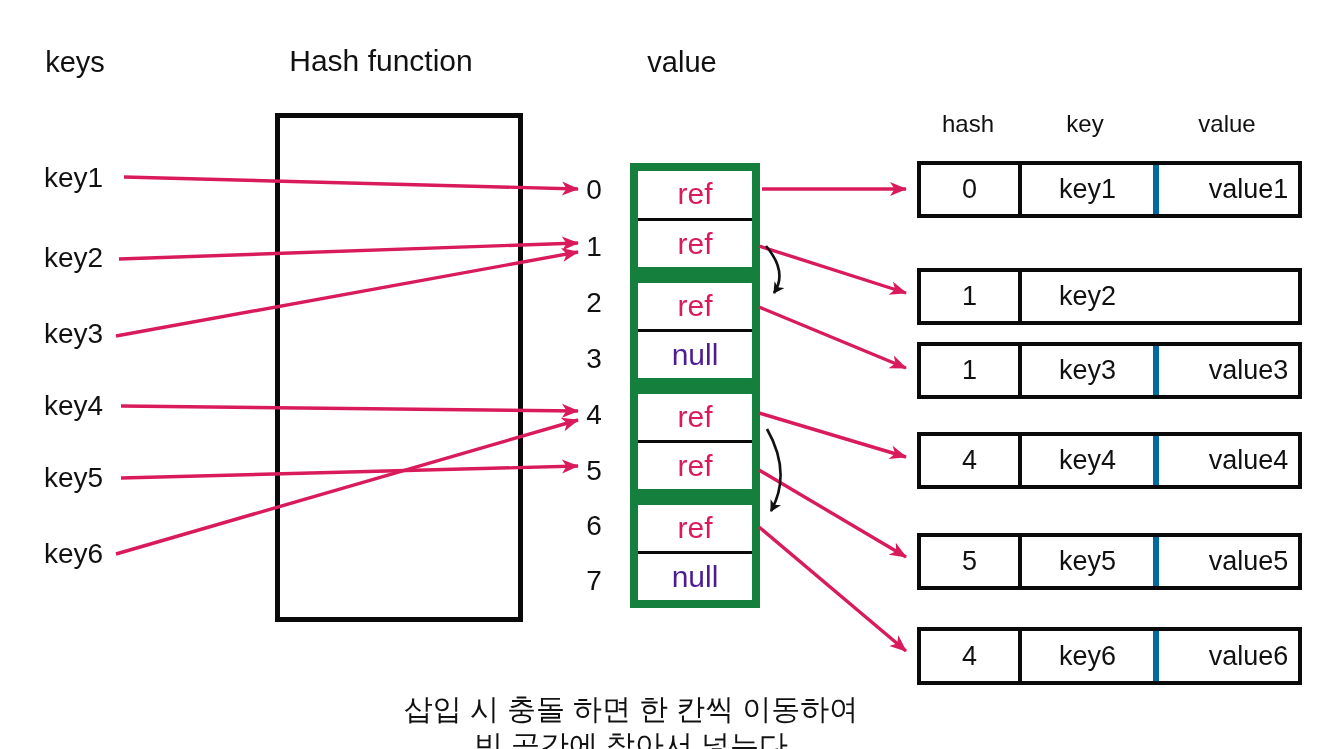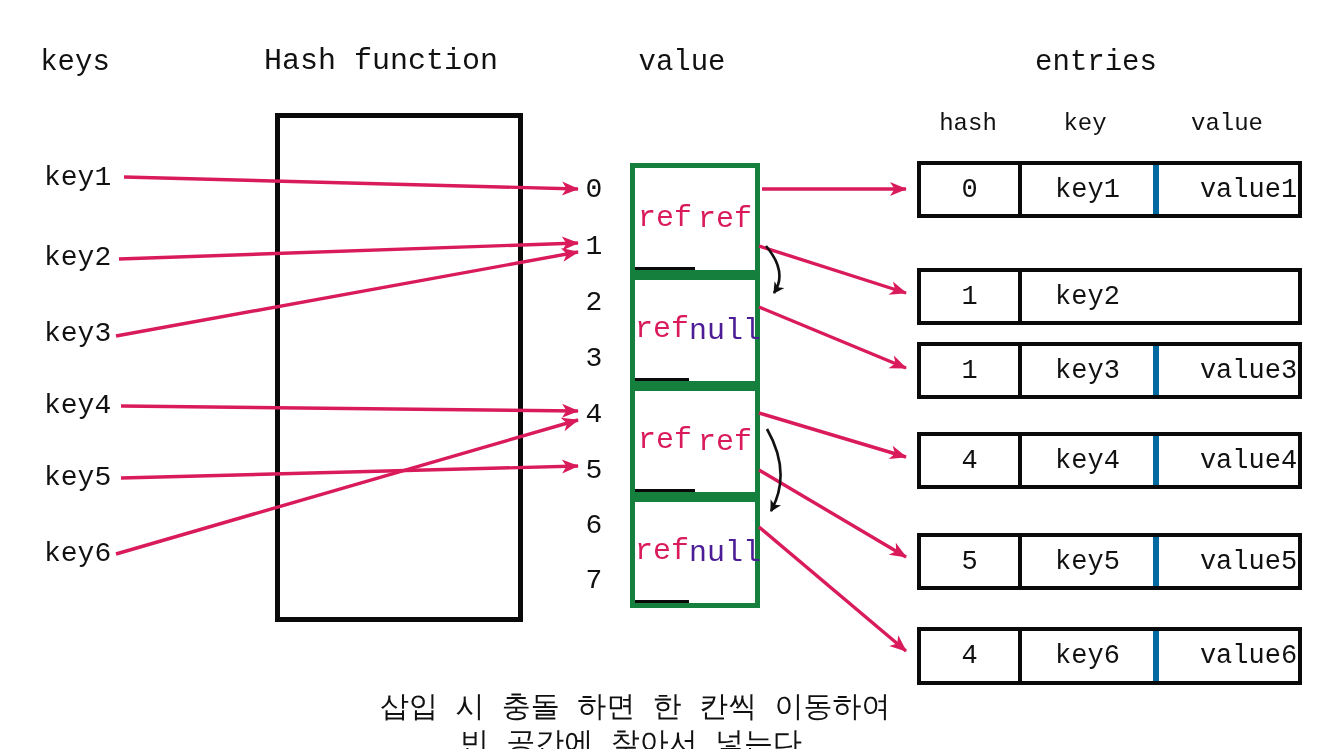--- a/index.html
+++ b/index.html
@@ -1,25 +1,25 @@
 <!DOCTYPE html>
 <html><head>
 <meta charset="utf-8">
 <style>
   html,body{margin:0;padding:0;background:#fff;}
   .stage{
     position:relative;width:1334px;height:749px;background:#fff;overflow:hidden;
-    font-family:Liberation Mono, monospace;
+    font-family:Liberation Sans, sans-serif;
     font-weight:500;color:#111;
   }
   .abs{position:absolute;}
   .title{font-size:29px;text-align:center;white-space:nowrap;}
   .key-label{font-size:28px;line-height:32px;height:32px;white-space:nowrap;}
   .hash-box{border:5px solid #0a0a0a;box-sizing:border-box;background:transparent;}
-  .bucket-pair{border:5px solid #15803d;box-sizing:border-box;display:flex;flex-direction:row;background:#fff;}
+  .bucket-pair{border:8px solid #15803d;box-sizing:border-box;display:flex;flex-direction:column;background:#fff;}
   .bucket-cell{flex:1;display:flex;align-items:center;justify-content:center;font-size:30px;color:#4c1d95;}
   .bucket-pair .bucket-cell:first-child{border-bottom:3px solid #0a0a0a;}
   .bucket-cell.is-ref{color:#D91B5C;}
   .bucket-index{font-size:28px;line-height:34px;height:34px;text-align:center;}
   .entry-row{border:4px solid #0a0a0a;box-sizing:border-box;display:flex;background:#fff;}
   .entry-cell{display:flex;align-items:center;justify-content:center;font-size:27px;box-sizing:border-box;}
   .e-hash{width:97px;}
   .e-key{width:135px;border-left:4px solid #0a0a0a;}
   .e-value{flex:1;border-left:6px solid #0369a1;padding-left:40px;}
   .col-header{font-size:24px;text-align:center;white-space:nowrap;}
@@ -27,21 +27,20 @@
   .arrow-layer{position:absolute;left:0;top:0;width:1334px;height:749px;pointer-events:none;}
 </style>
 </head>
 <body>
 
 <div class="stage">
 
   <div class="abs title" style="left:30px;top:46px;width:90px;">keys</div>
   <div class="abs title" style="left:256px;top:44px;width:250px;font-size:30px;">Hash function</div>
   <div class="abs title" style="left:607px;top:46px;width:150px;">value</div>
-  <div class="abs title" style="left:996px;top:46px;width:200px;">entries</div>
 
   <div class="abs key-label" style="left:44px;top:162px;">key1</div>
   <div class="abs key-label" style="left:44px;top:242px;">key2</div>
   <div class="abs key-label" style="left:44px;top:318px;">key3</div>
   <div class="abs key-label" style="left:44px;top:390px;">key4</div>
   <div class="abs key-label" style="left:44px;top:462px;">key5</div>
   <div class="abs key-label" style="left:44px;top:538px;">key6</div>
 
   <div class="abs hash-box" style="left:275px;top:113px;width:248px;height:509px;"></div>
 

